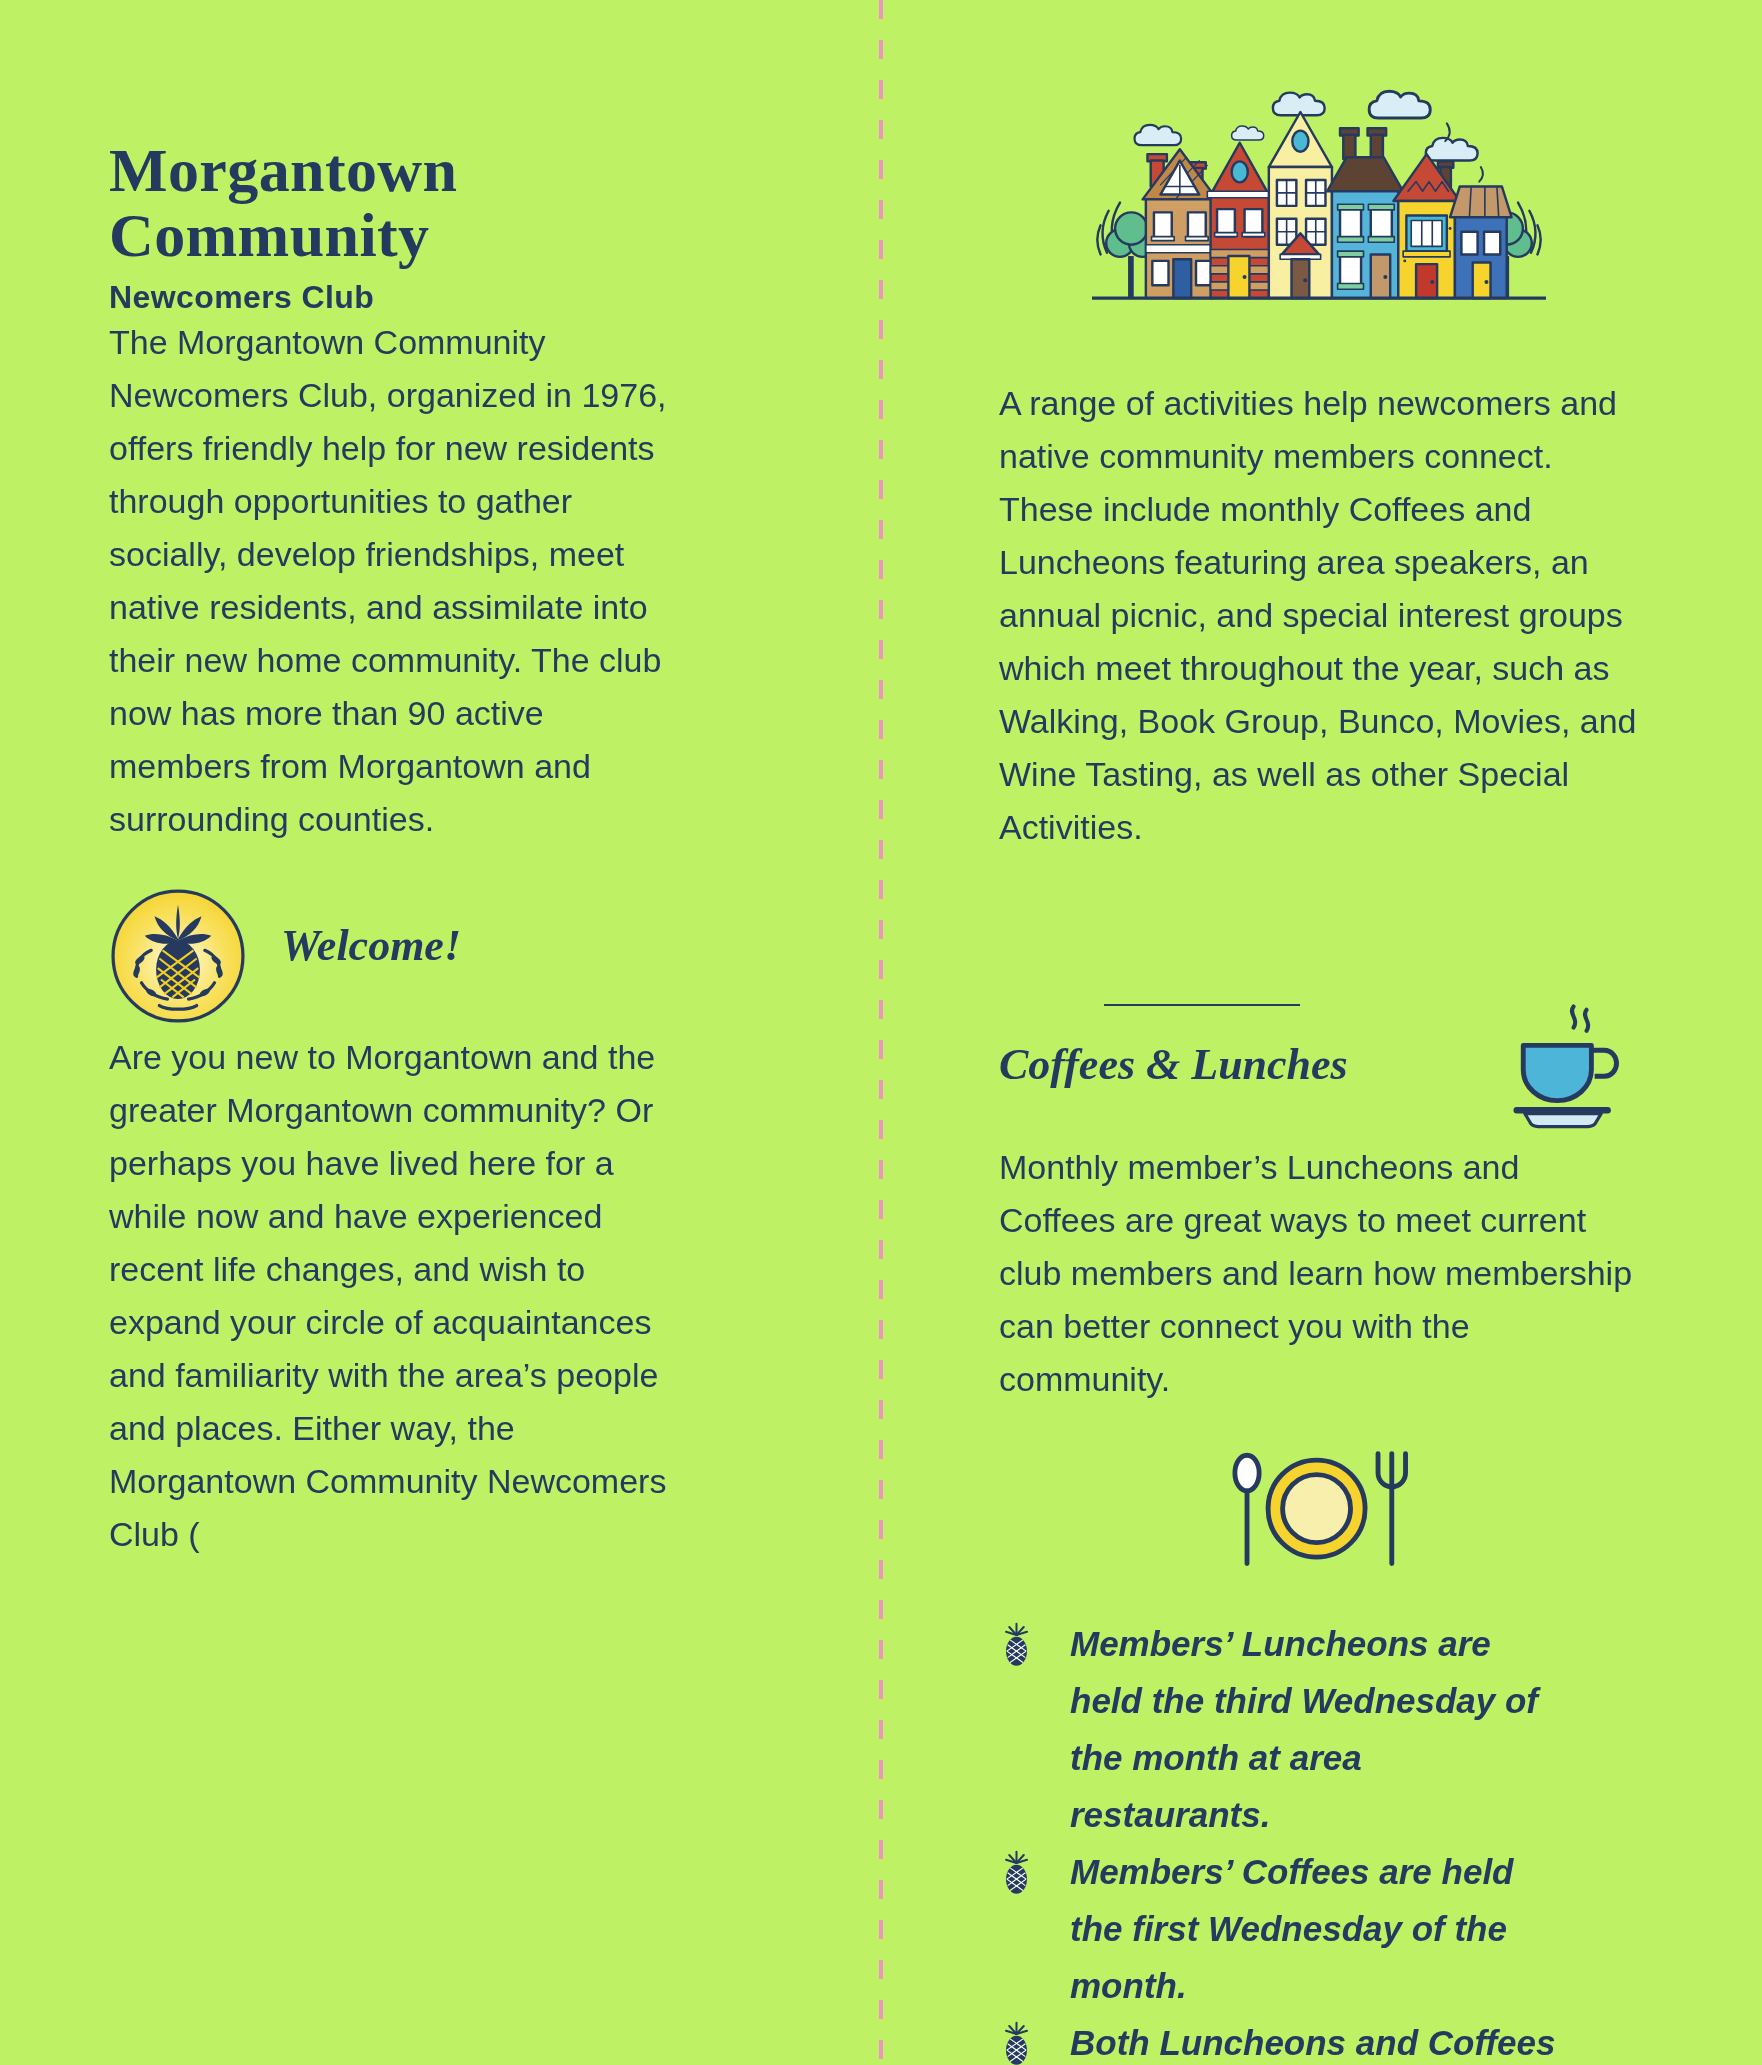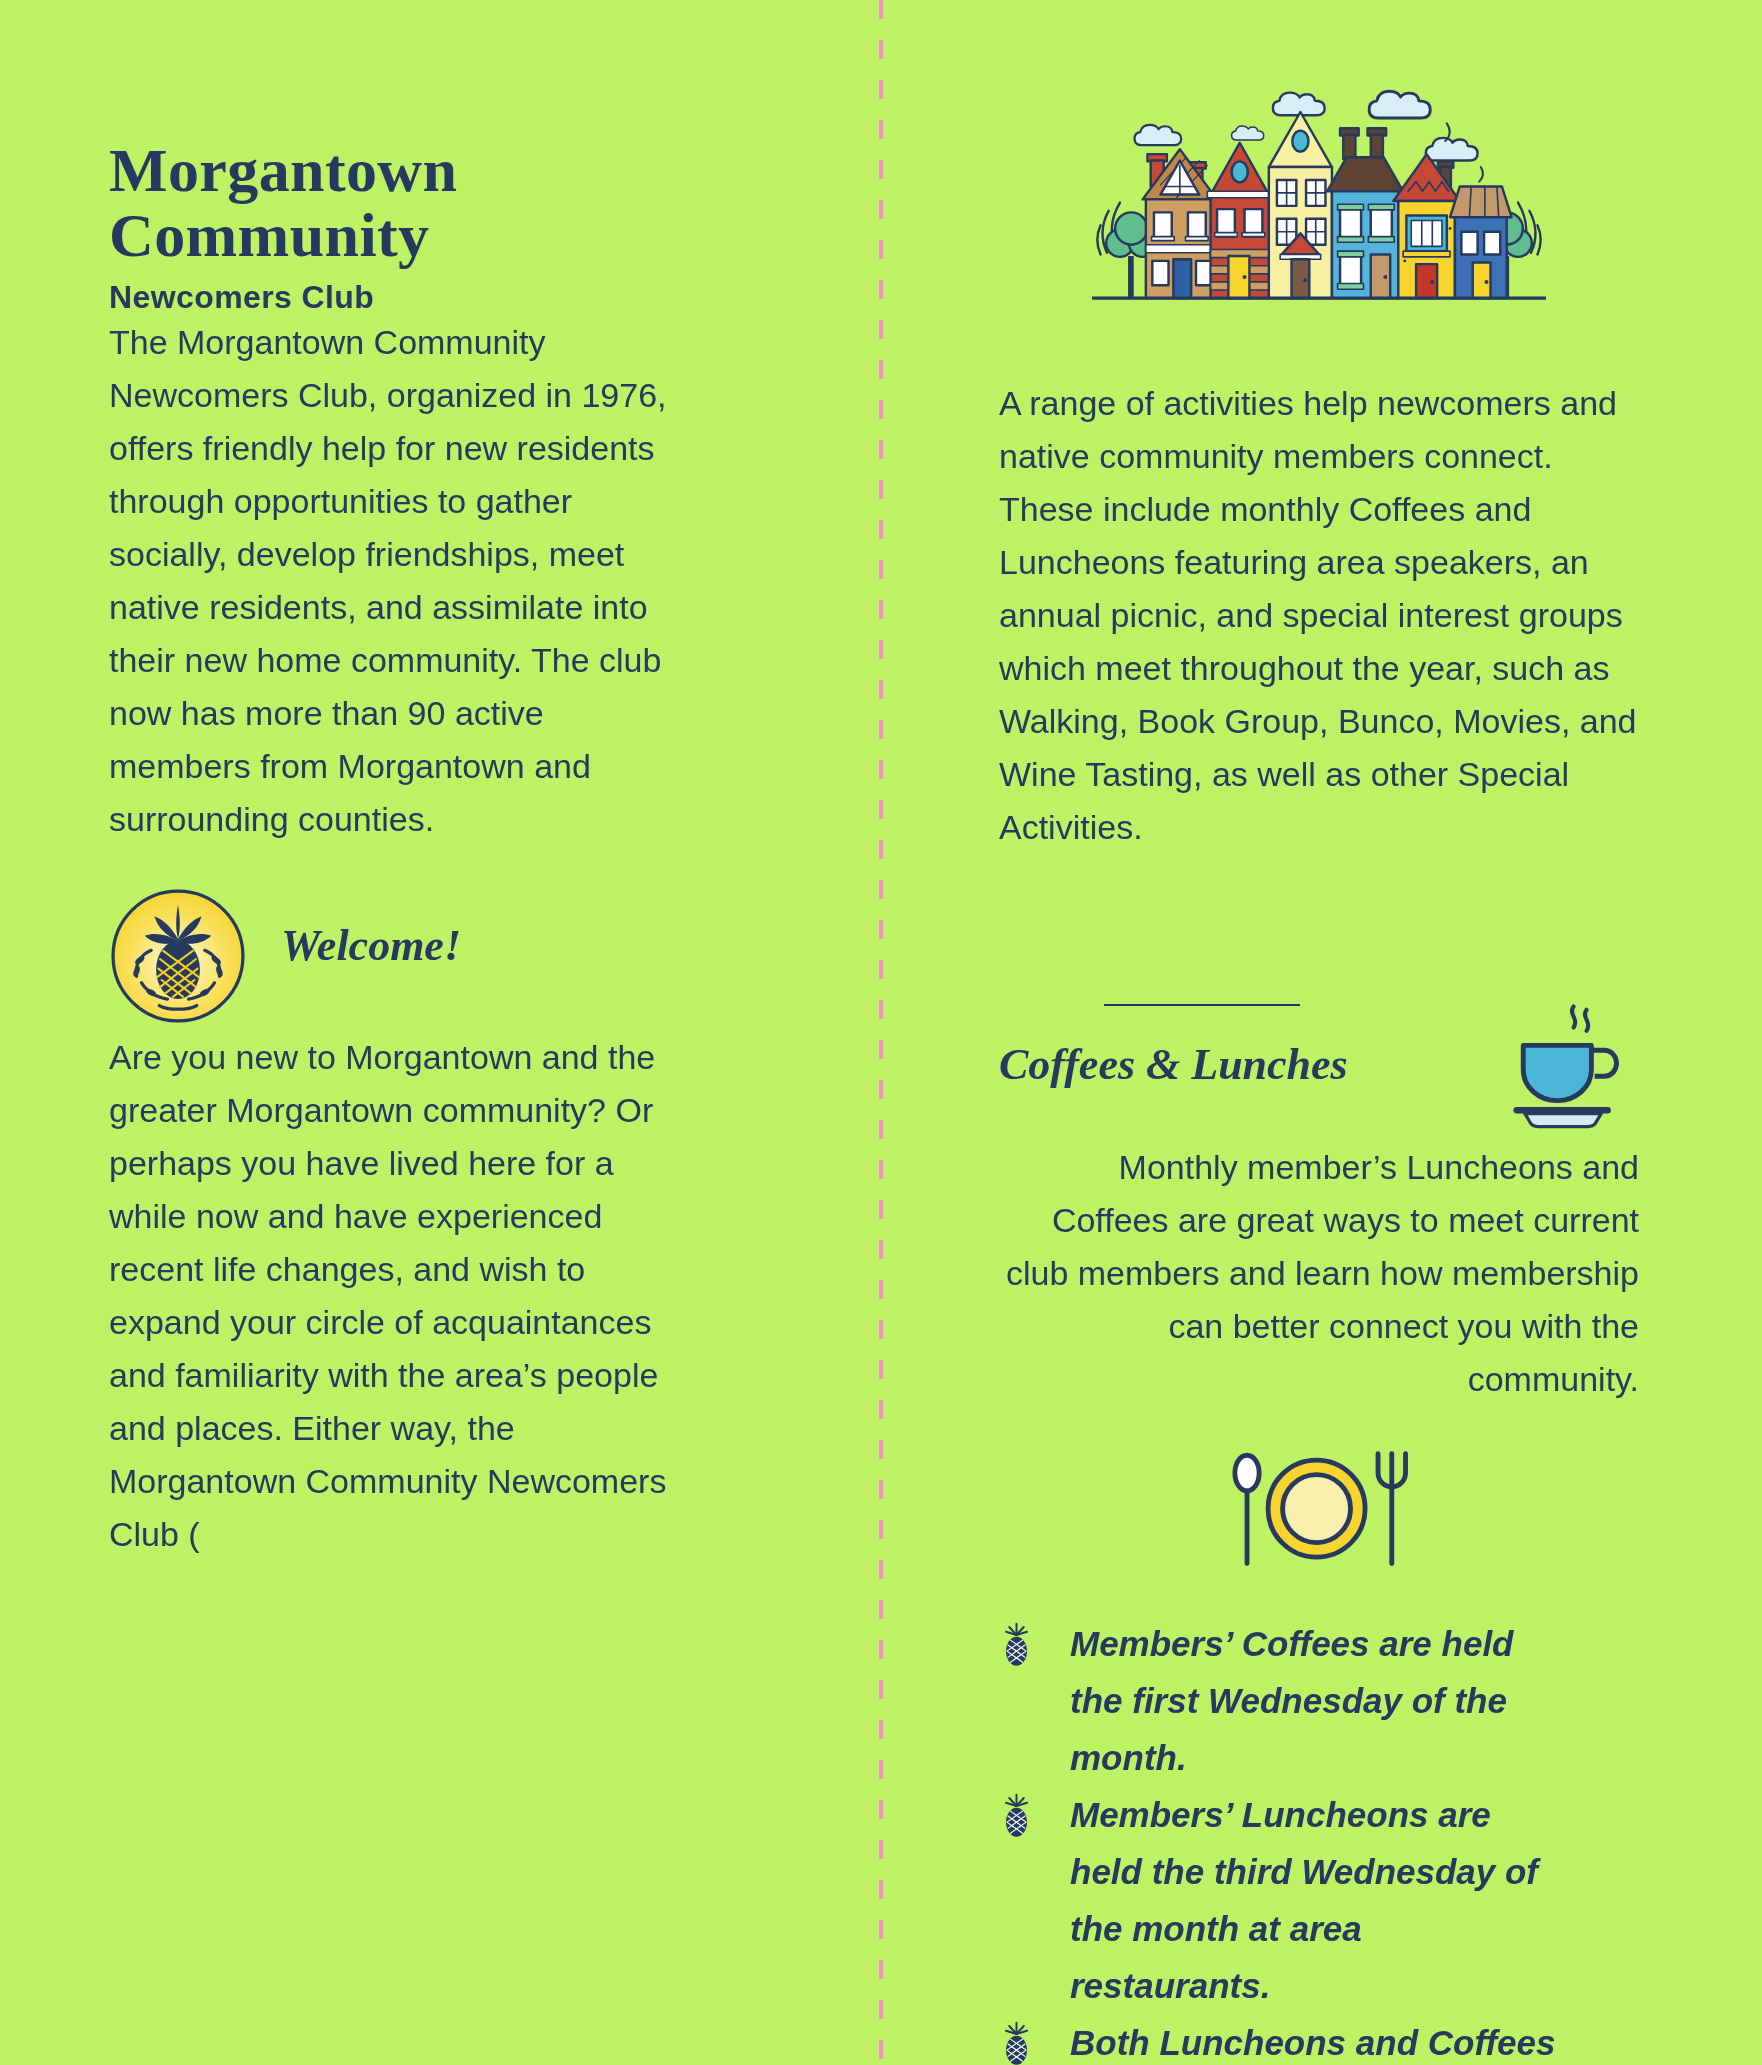--- a/index.html
+++ b/index.html
@@ -83,21 +83,21 @@
     border-top: 2.4px solid #253a5e;
     width: 196px;
     margin-left: 105px;
   }
   .coffees-head h3 { margin-top: 36px; }
   .coffee-icon {
     position: absolute;
     right: 14.6px; top: -4px;
     width: 122px; height: 142px;
   }
-  .coffees-para { margin-top: 53px; text-align: right; }
+  .coffees-para { margin-top: 53px; }
   .plate-wrap { width: 186px; margin: 36px auto 0 auto; }
 
   ul.bullet-list {
     margin-top: 36px;
     list-style: none;
     width: 567px;
   }
   ul.bullet-list li {
     position: relative;
     padding-left: 71px;
@@ -371,20 +371,43 @@
             <g stroke="#ffffff" stroke-width="1.4" fill="none">
               <path d="M7 28 L29 44"></path>
                 <path d="M6 36 L26 50"></path>
                 <path d="M10 22 L30 36"></path>
               <path d="M29 28 L7 44"></path>
                 <path d="M30 36 L10 50"></path>
                 <path d="M26 22 L6 36"></path>
             </g>
           </svg>
         </span>
+        <span>Members’ Luncheons are held the third Wednesday of the month at area restaurants.</span>
+      </li>
+      <li>
+        <span class="pine-bullet">
+          <svg viewBox="0 0 36 58" width="29" height="47">
+            <g stroke="#253a5e" stroke-width="2.5" fill="none" stroke-linecap="round">
+              <path d="M18 16 L18 2"></path>
+                <path d="M18 16 L9 6"></path>
+                <path d="M18 16 L27 6"></path>
+                <path d="M18 16 L5 12"></path>
+                <path d="M18 16 L31 12"></path>
+            </g>
+            <ellipse cx="18" cy="36" rx="13" ry="18" fill="#253a5e"></ellipse>
+            <g stroke="#ffffff" stroke-width="1.4" fill="none">
+              <path d="M7 28 L29 44"></path>
+                <path d="M6 36 L26 50"></path>
+                <path d="M10 22 L30 36"></path>
+              <path d="M29 28 L7 44"></path>
+                <path d="M30 36 L10 50"></path>
+                <path d="M26 22 L6 36"></path>
+            </g>
+          </svg>
+        </span>
         <span>Members’ Coffees are held the first Wednesday of the month.</span>
       </li>
       <li>
         <span class="pine-bullet">
           <svg viewBox="0 0 36 58" width="29" height="47">
             <g stroke="#253a5e" stroke-width="2.5" fill="none" stroke-linecap="round">
               <path d="M18 16 L18 2"></path>
                 <path d="M18 16 L9 6"></path>
                 <path d="M18 16 L27 6"></path>
                 <path d="M18 16 L5 12"></path>
@@ -394,41 +417,18 @@
             <g stroke="#ffffff" stroke-width="1.4" fill="none">
               <path d="M7 28 L29 44"></path>
                 <path d="M6 36 L26 50"></path>
                 <path d="M10 22 L30 36"></path>
               <path d="M29 28 L7 44"></path>
                 <path d="M30 36 L10 50"></path>
                 <path d="M26 22 L6 36"></path>
             </g>
           </svg>
         </span>
-        <span>Members’ Luncheons are held the third Wednesday of the month at area restaurants.</span>
-      </li>
-      <li>
-        <span class="pine-bullet">
-          <svg viewBox="0 0 36 58" width="29" height="47">
-            <g stroke="#253a5e" stroke-width="2.5" fill="none" stroke-linecap="round">
-              <path d="M18 16 L18 2"></path>
-                <path d="M18 16 L9 6"></path>
-                <path d="M18 16 L27 6"></path>
-                <path d="M18 16 L5 12"></path>
-                <path d="M18 16 L31 12"></path>
-            </g>
-            <ellipse cx="18" cy="36" rx="13" ry="18" fill="#253a5e"></ellipse>
-            <g stroke="#ffffff" stroke-width="1.4" fill="none">
-              <path d="M7 28 L29 44"></path>
-                <path d="M6 36 L26 50"></path>
-                <path d="M10 22 L30 36"></path>
-              <path d="M29 28 L7 44"></path>
-                <path d="M30 36 L10 50"></path>
-                <path d="M26 22 L6 36"></path>
-            </g>
-          </svg>
-        </span>
         <span>Both Luncheons and Coffees follow the Monongalia school calendar.</span>
       </li>
     </ul>
   </div>
 </div>
 
 
 </body></html>

